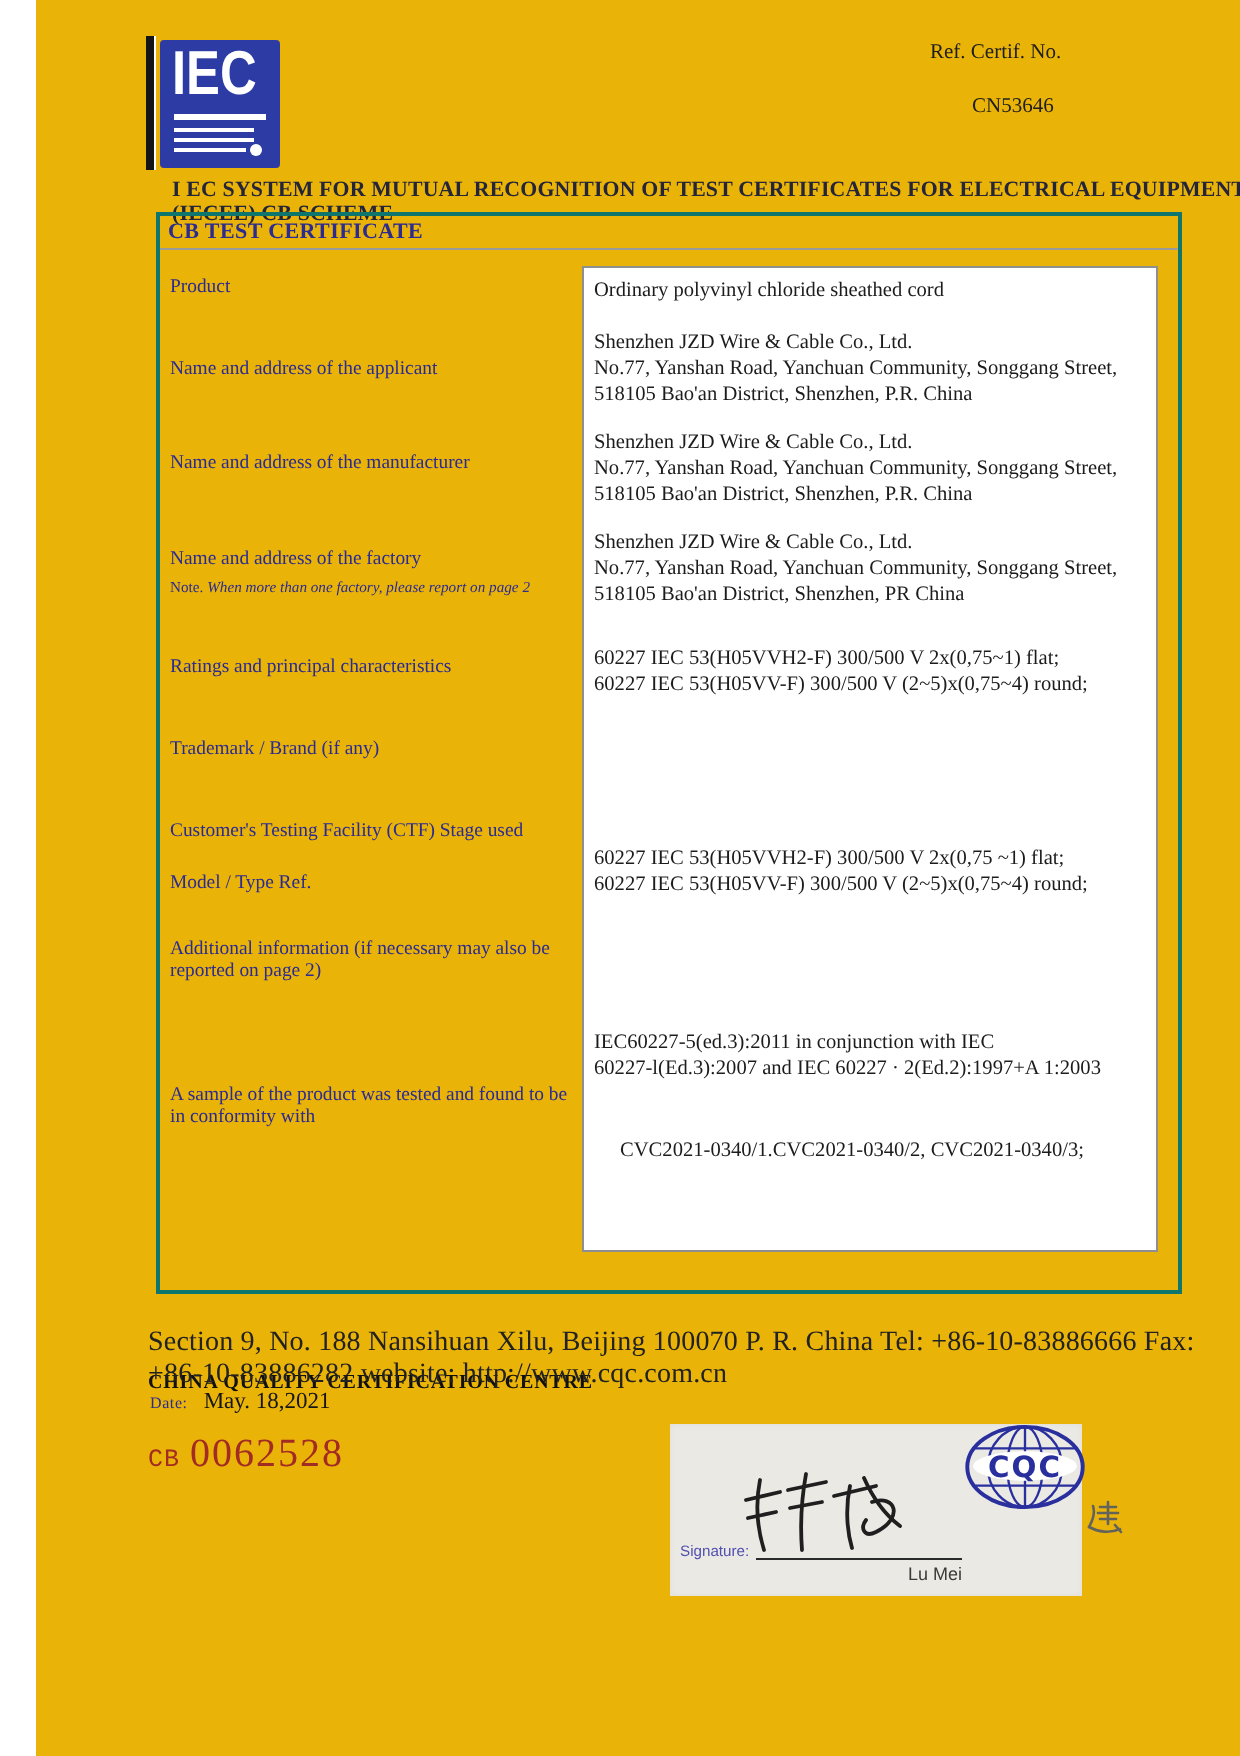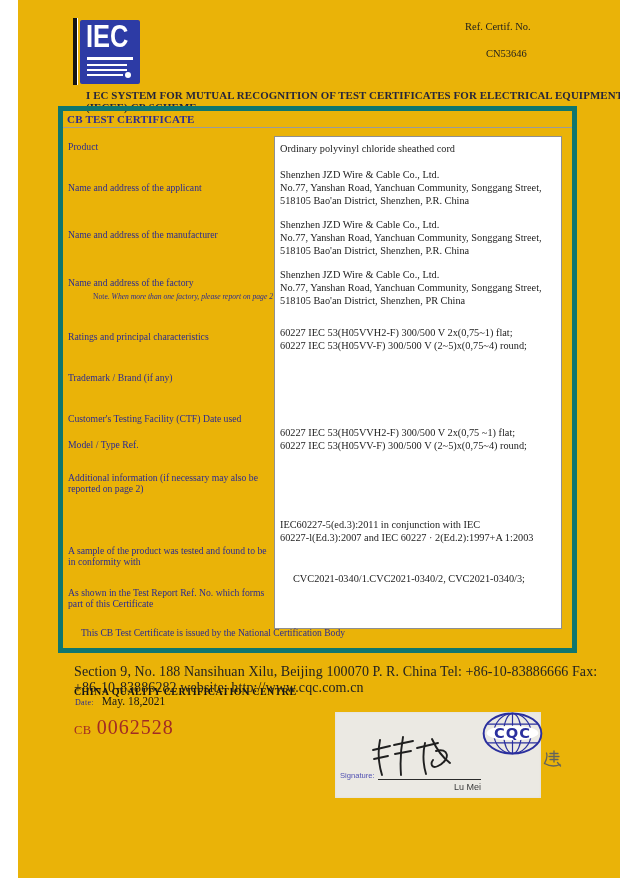--- a/index.html
+++ b/index.html
@@ -16,39 +16,39 @@
   .iec-underline { position:absolute; left:7px; top:37px; width:46px; height:3px; background:#ffffff; }
   .iec-line { position:absolute; left:7px; height:2px; background:#ffffff; }
   .iec-dot { position:absolute; left:45px; top:52px; width:6px; height:6px; border-radius:50%; background:#ffffff; }
 
   .ref-label { left:447px; top:21px; font-size:10.5px; color:#1e1e1e; }
   .ref-number { left:468px; top:48px; font-size:10.5px; color:#1e1e1e; }
 
   .scheme-title { left:68px; top:89px; width:540px; font-weight:bold; font-size:10.9px; line-height:12.4px; color:#25253a; letter-spacing:.1px; }
 
   
-  .cert-box { left:40px; top:106px; width:509px; height:537px; border:5px solid #0f766e; }
+  .cert-box { left:60px; top:106px; width:509px; height:537px; border:2px solid #0f766e; }
   .cert-title { position:absolute; left:0; top:0; width:100%; box-sizing:border-box; padding:2px 4px 2px 4px; border-bottom:1px solid #9b9b9b; font-weight:bold; font-size:11px; color:#2b2b91; letter-spacing:.2px; }
   .value-box { position:absolute; left:211px; top:25px; width:286px; height:491px; border:1px solid #8f8f8f; background:#ffffff; }
   .lbl { position:absolute; left:5px; width:203px; font-size:9.7px; line-height:11.3px; color:#2b2b91; }
-  .note { position:absolute; left:5px; width:205px; font-size:7.6px; color:#2b2b91;text-align:right; }
+  .note { position:absolute; left:5px; width:205px; font-size:7.6px; color:#2b2b91; }
   .note .it { font-style:italic; }
   .val { position:absolute; left:5px; width:278px; font-size:10.3px; line-height:13px; color:#1c1c1c; }
   .val.indent { left:18px; }
 
   .issued-by { left:63px; top:627px; font-size:9.6px; color:#2b2b91; }
 
   
   .org-name { left:56px; top:686px; font-weight:bold; font-size:10px; letter-spacing:.4px; color:#111111; }
   .org-address { left:56px; top:664px; font-size:14px; letter-spacing:.1px; color:#222222; width:540px; }
   .date-row { left:57px; top:691px; }
   .date-label { font-size:8px; color:#2b2b91; letter-spacing:.3px; }
   .date-value { font-size:11.5px; color:#161616; margin-left:8px; }
   .cb-row { left:56px; top:716px; color:#a22b24; }
-  .cb-prefix { font-size:12.5px; letter-spacing:.5px; }
+  .cb-prefix { font-size:12.5px; letter-spacing:.5px;font-family:Liberation Mono, monospace; }
   .cb-number { font-size:20px; letter-spacing:1px; margin-left:5px; }
 
   .sig-area { left:317px; top:712px; width:206px; height:86px; background:#ebe9e3; box-shadow:0 0 3px rgba(0,0,0,.05) inset; }
   .sig-script { left:352px; top:734px; width:100px; height:44px; }
   .sig-label { left:322px; top:771px; font-family:"Liberation Sans","DejaVu Sans",sans-serif; font-size:7.6px; color:#5050b2; }
   .sig-line { left:360px; top:779px; width:103px; height:1px; background:#2a2a2a; }
   .sig-name { left:360px; top:782px; width:103px; text-align:right; font-family:"Liberation Sans","DejaVu Sans",sans-serif; font-size:9px; color:#3a3a3a; }
   .cqc-logo { left:463px; top:711px; width:63px; height:45px; }
   .stamp-char { left:524px; top:749px; width:20px; height:20px; }
 </style>
@@ -114,28 +114,26 @@
         </div>
     </div>
 
     <div class="lbl" style="top:30px">Product</div>
     <div class="lbl" style="top:71px">Name and address of the applicant</div>
     <div class="lbl" style="top:118px">Name and address of the manufacturer</div>
     <div class="lbl" style="top:166px">Name and address of the factory</div>
     <div class="note" style="top:181px"><span>Note.</span> <span class="it">When more than one factory, please report on page 2</span></div>
     <div class="lbl" style="top:220px">Ratings and principal characteristics</div>
     <div class="lbl" style="top:261px">Trademark / Brand (if any)</div>
-    <div class="lbl" style="top:302px">Customer's Testing Facility (CTF) Date used</div>
+    <div class="lbl" style="top:302px">Customer's Testing Facility (CTF) Stage used</div>
     <div class="lbl" style="top:328px">Model / Type Ref.</div>
     <div class="lbl" style="top:361px">Additional information (if necessary may also be reported on page 2)</div>
     <div class="lbl" style="top:434px">A sample of the product was tested and found to be in conformity with</div>
-    <div class="lbl" style="top:476px">As shown in the Test Report Ref. No. which forms part of this Certificate</div>
   </div>
 
-  <div class="abs issued-by">This CB Test Certificate is issued by the National Certification Body</div>
 
   <div class="abs org-name">CHINA QUALITY CERTIFICATION CENTRE</div>
   <div class="abs org-address">Section 9, No. 188 Nansihuan Xilu, Beijing 100070 P. R. China Tel: +86-10-83886666 Fax: +86-10-83886282 website: http://www.cqc.com.cn</div>
 
   <div class="abs date-row">
     <span class="date-label">Date:</span><span class="date-value">May. 18,2021</span>
   </div>
 
   <div class="abs cb-row">
     <span class="cb-prefix">CB</span><span class="cb-number">0062528</span>

